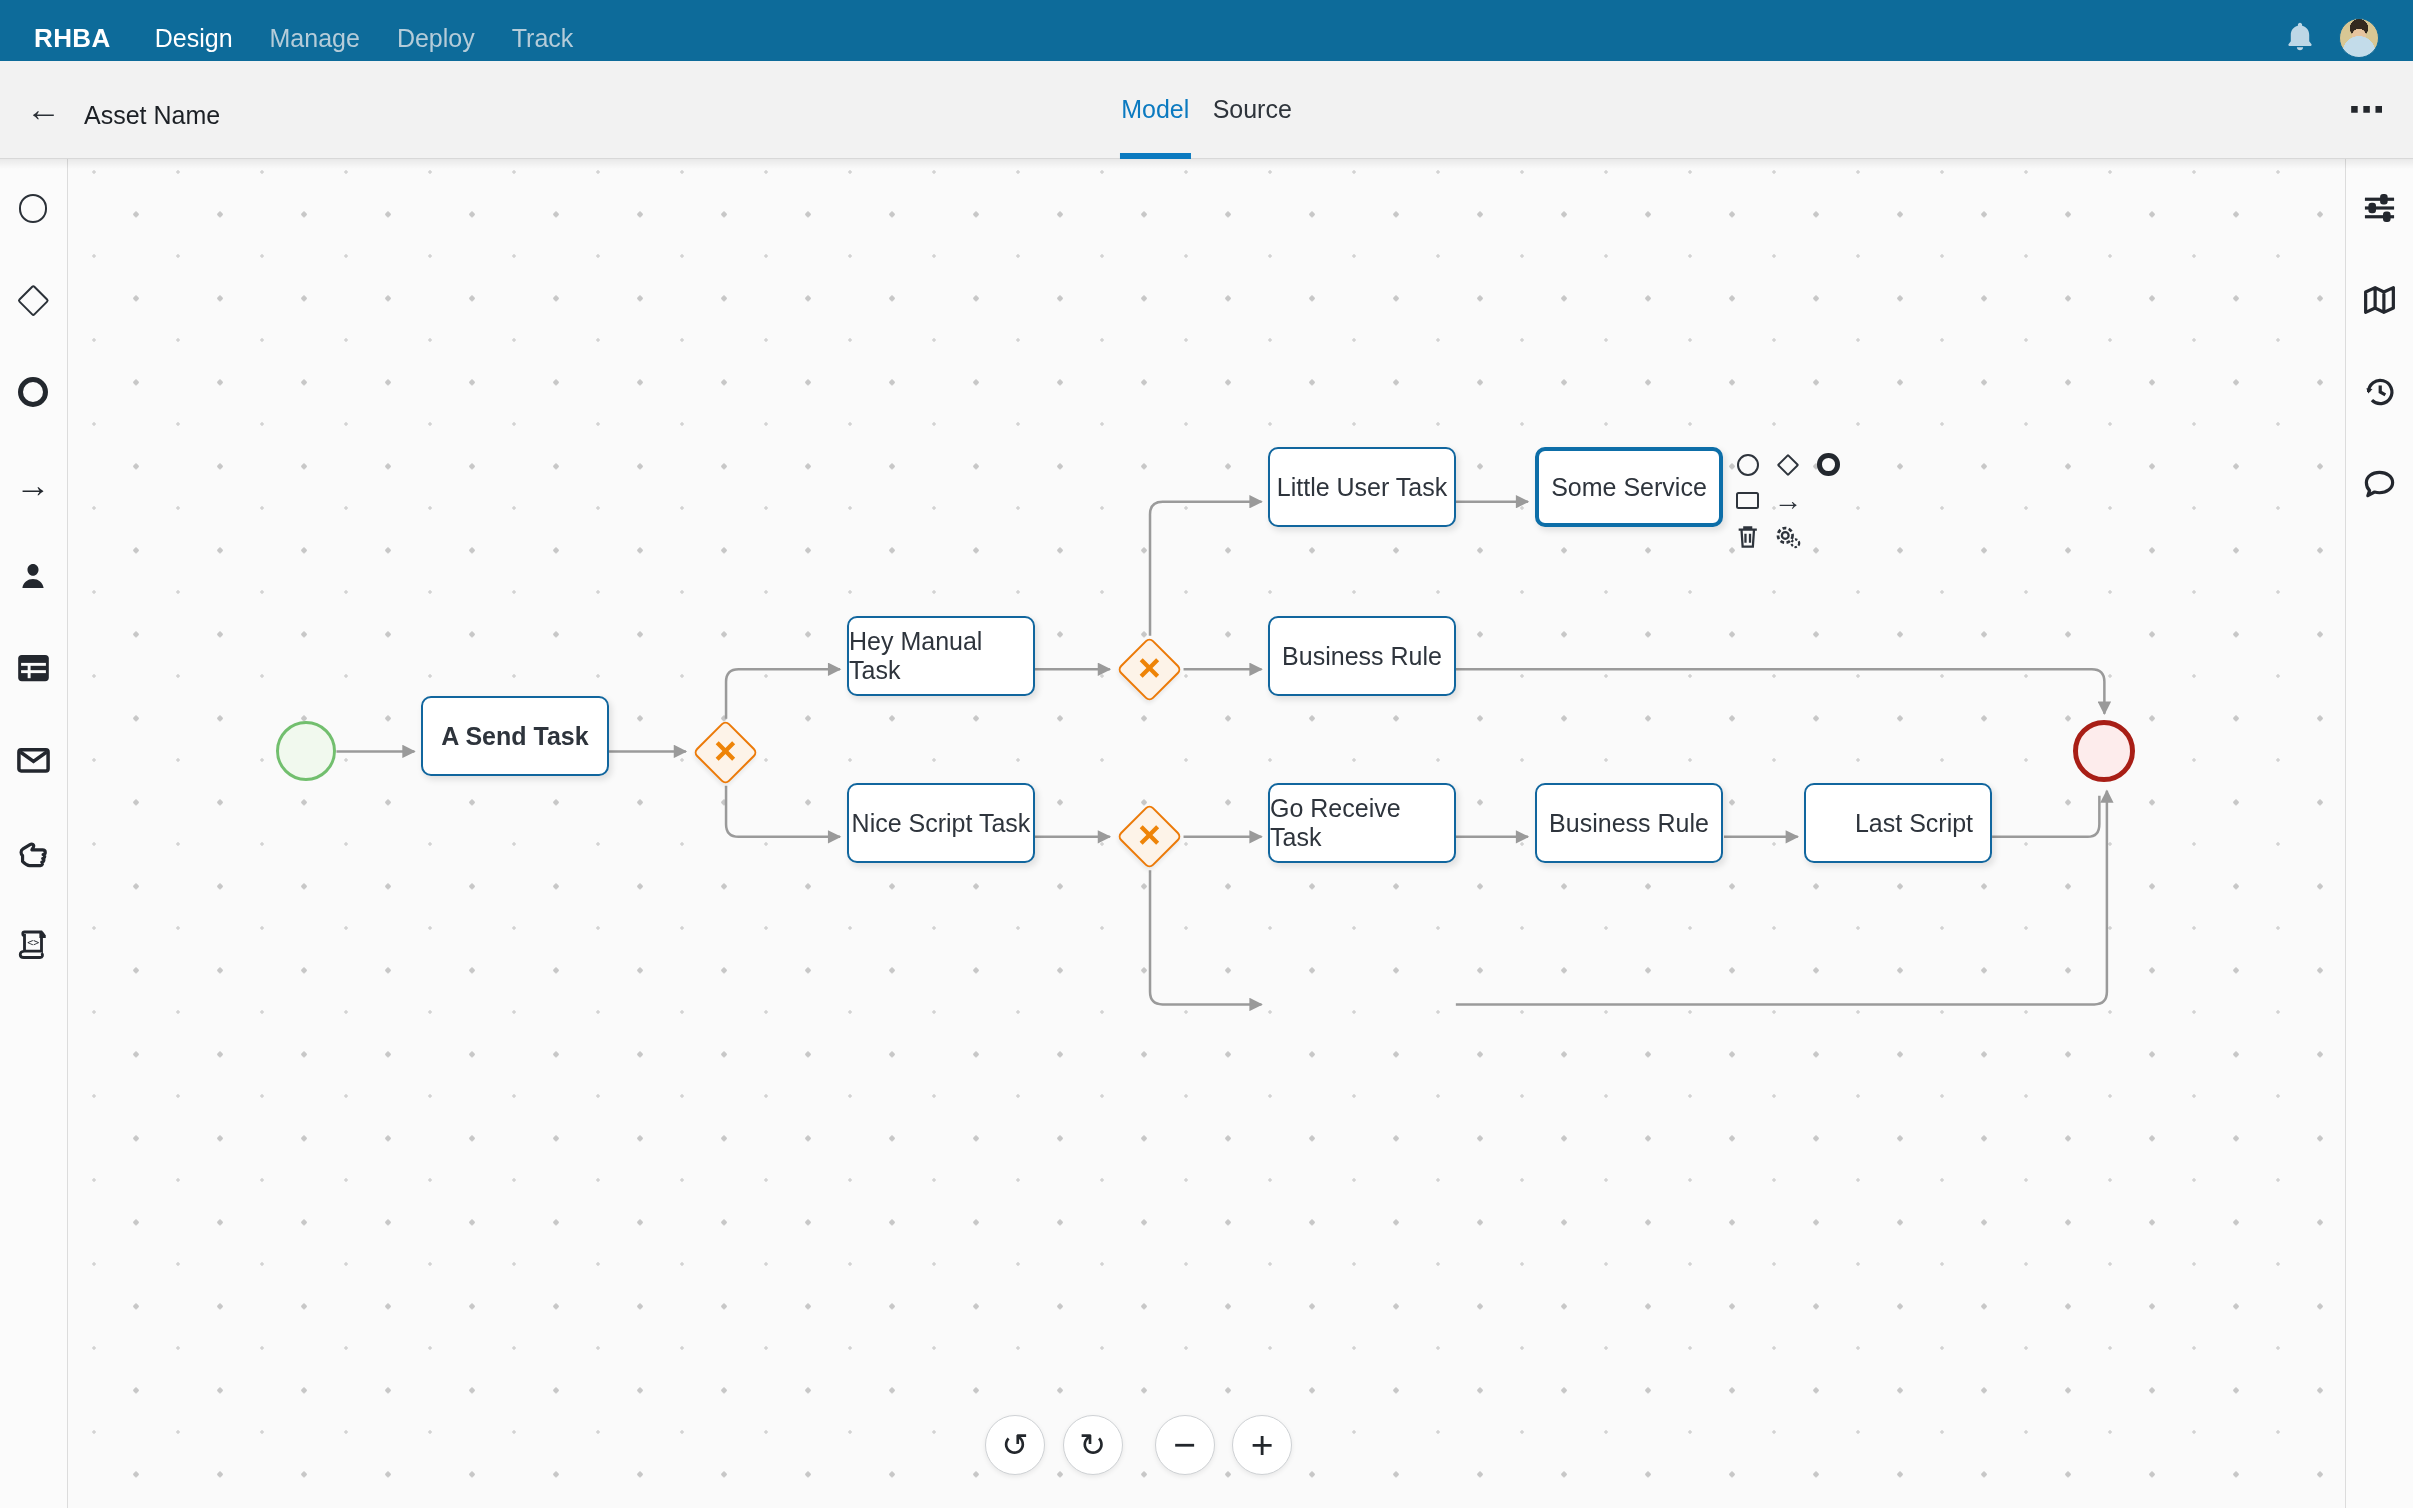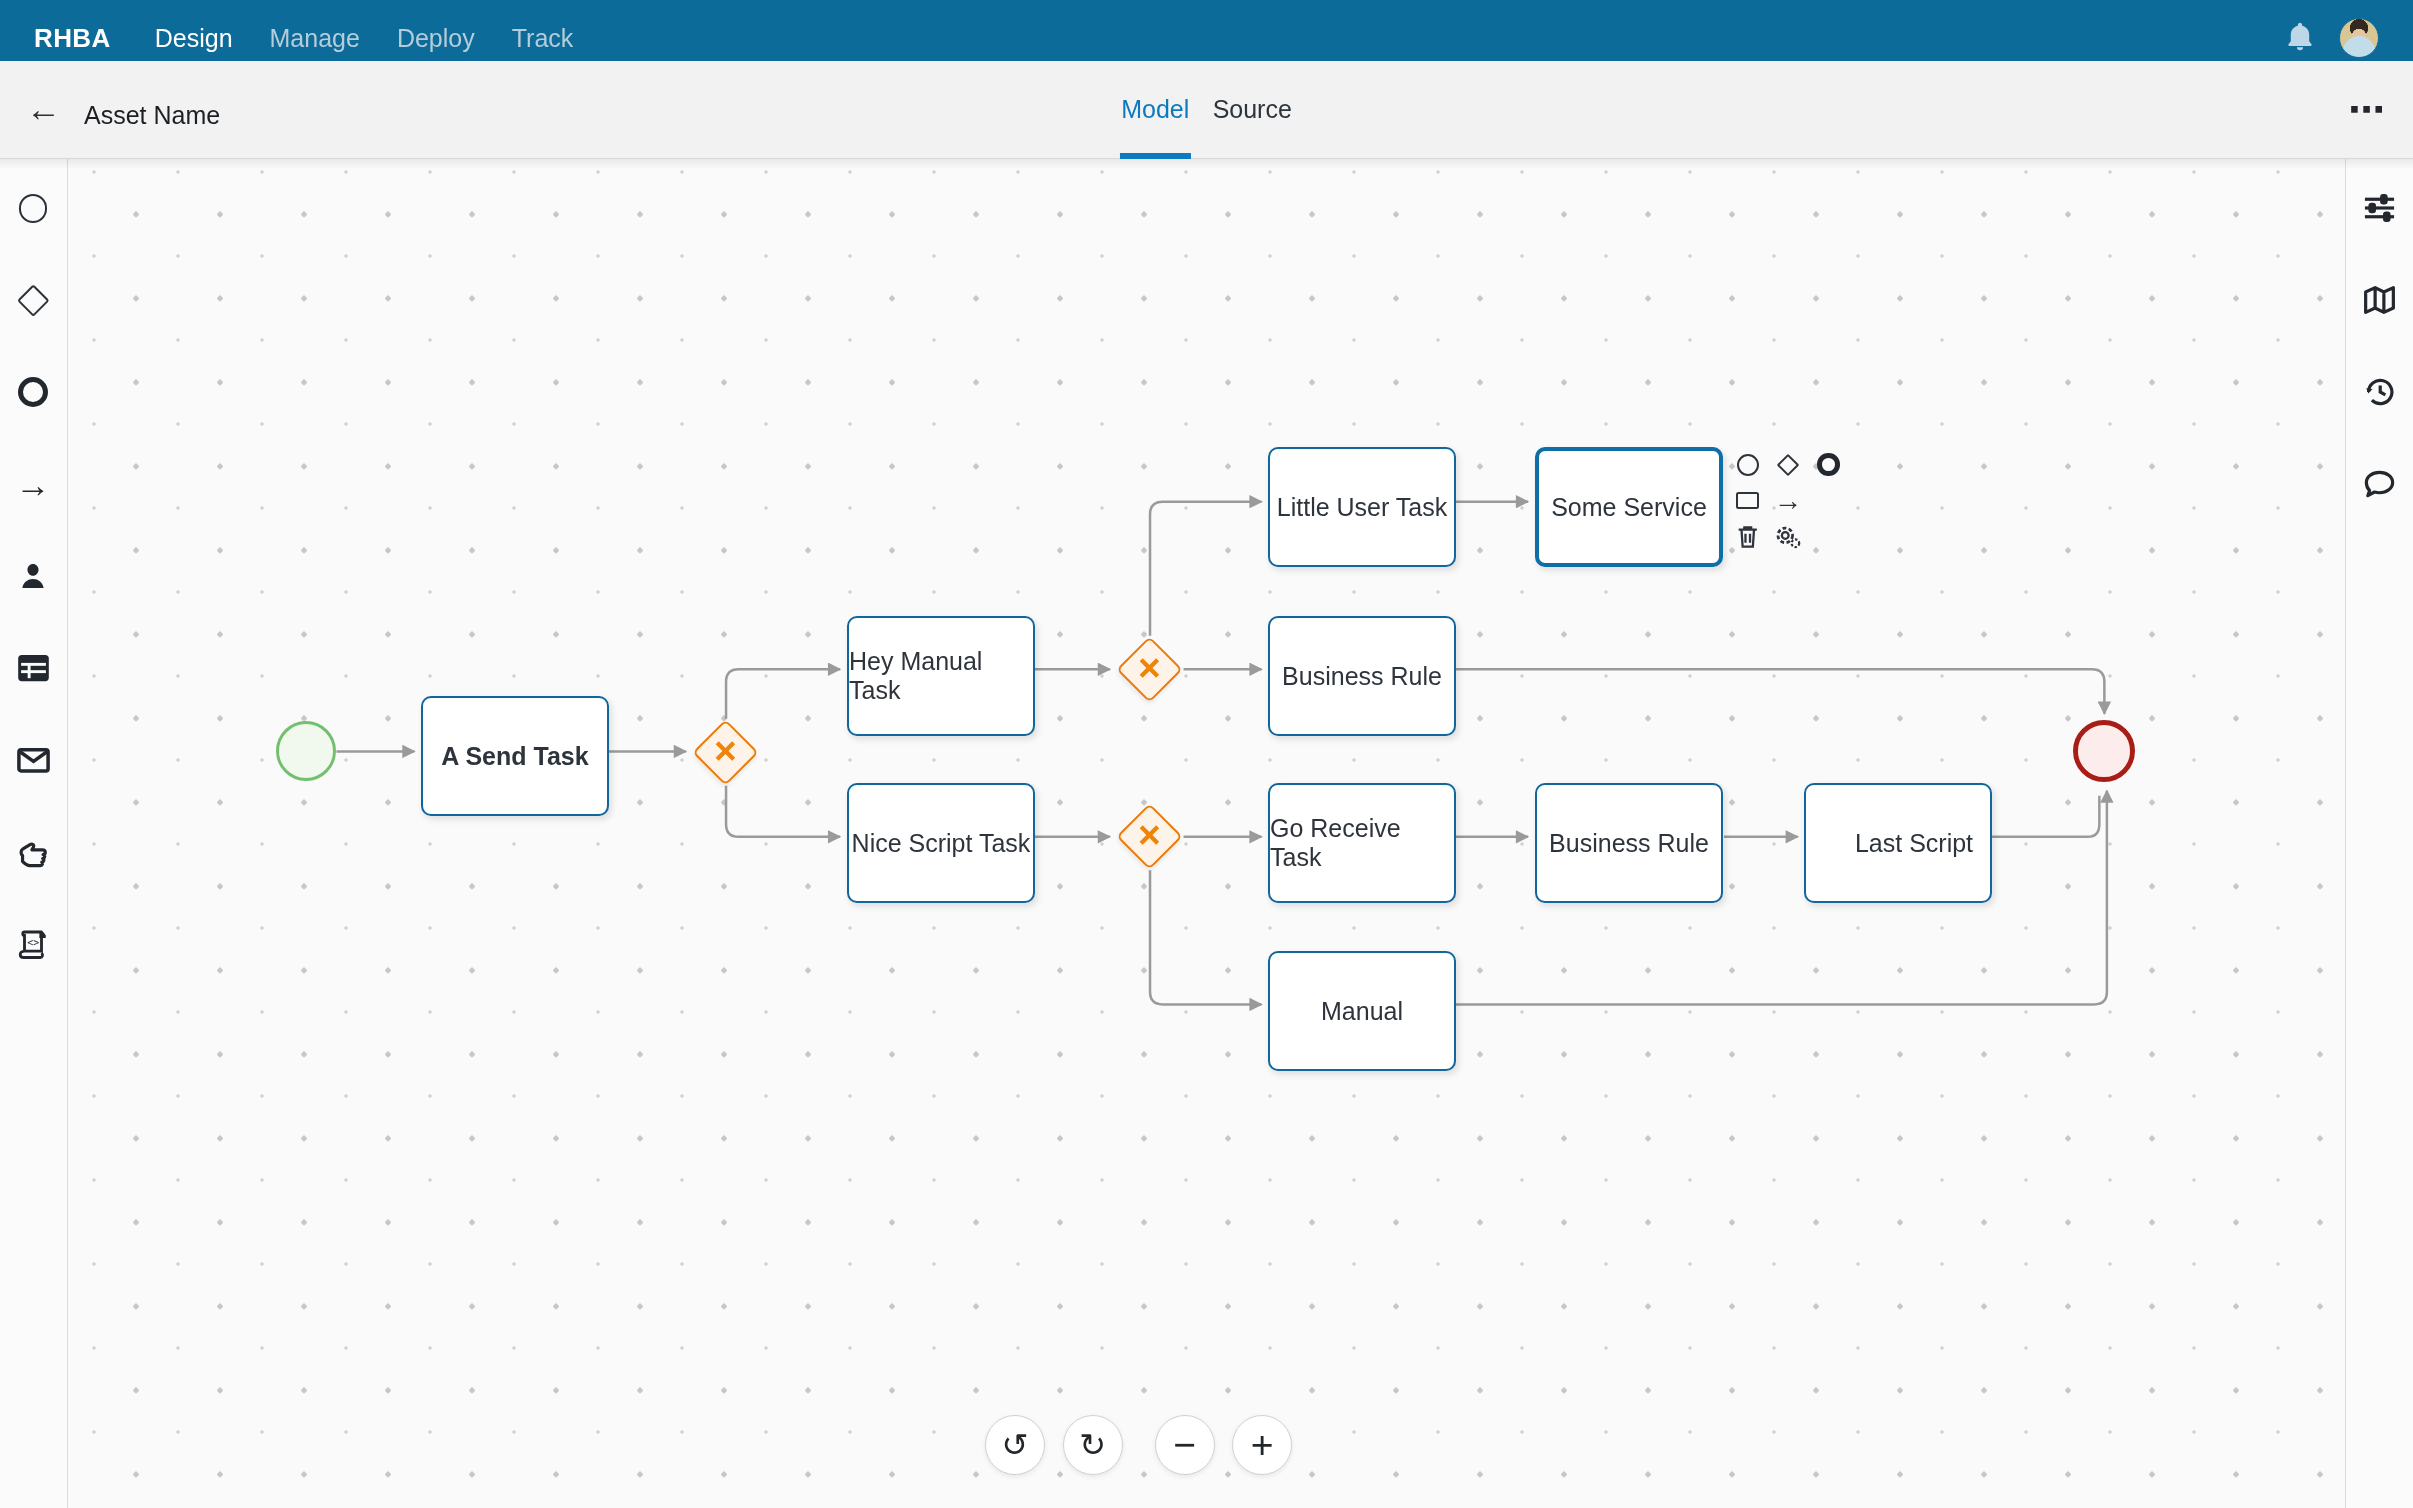--- a/index.html
+++ b/index.html
@@ -66,21 +66,21 @@
   .canvas { position:absolute; left:68px; top:0; width:2278px; height:1349px;
     background-color:#fafafa;
     background-image:
       radial-gradient(circle, #c7c7c7 2.5px, transparent 2.9px),
       radial-gradient(circle, #d3d3d3 1.5px, transparent 1.8px);
     background-size:84px 84px, 84px 84px;
     background-position:26px 13.4px, 68px 55px; }
 
   svg.edges { position:absolute; left:0; top:0; }
 
-  .task { position:absolute; width:188px; height:120px; background:#ffffff;
+  .task { position:absolute; width:188px; height:80px; background:#ffffff;
     border:2.5px solid #11669e; border-radius:10px; display:flex; align-items:center;
     justify-content:center; font-size:25px; color:#2e343c;
     box-shadow:2.5px 3.4px 5.9px rgba(0,0,0,.10); cursor:pointer; z-index:5; }
   .task.selected { border-width:4.2px; border-color:#0d6ea8; }
 
   .gateway { position:absolute; width:67px; height:67px; cursor:pointer; z-index:5; }
   .gateway .dia { position:absolute; left:10px; top:10px; width:47px; height:47px;
     background:#fdf3e8; border:2.5px solid #ec7a08; border-radius:5.9px; transform:rotate(45deg);
     box-shadow:1.7px 2.5px 4.2px rgba(0,0,0,.08); }
   .gateway .gx { position:absolute; inset:0; display:flex; align-items:center;
@@ -257,23 +257,20 @@
       </div>
     <div class="task" style="left:1200px; top:624px;">
         <span>Go Receive Task</span>
       </div>
     <div class="task" style="left:1467px; top:624px;">
         <span>Business Rule</span>
       </div>
     <div class="task" style="left:1736px; top:624px;padding-left:32px;">
         <span>Last Script</span>
       </div>
-    <div class="task" style="left:1200px; top:792px;">
-        <span>Manual</span>
-      </div>
 
     <div class="event-end" style="left:2005px; top:561px;"></div>
 
     <div class="ctx">
       <div class="row">
         <span class="cbtn">
             <span class="c-circle"></span>
           </span>
         <span class="cbtn">
             <span class="c-diamond"></span>

